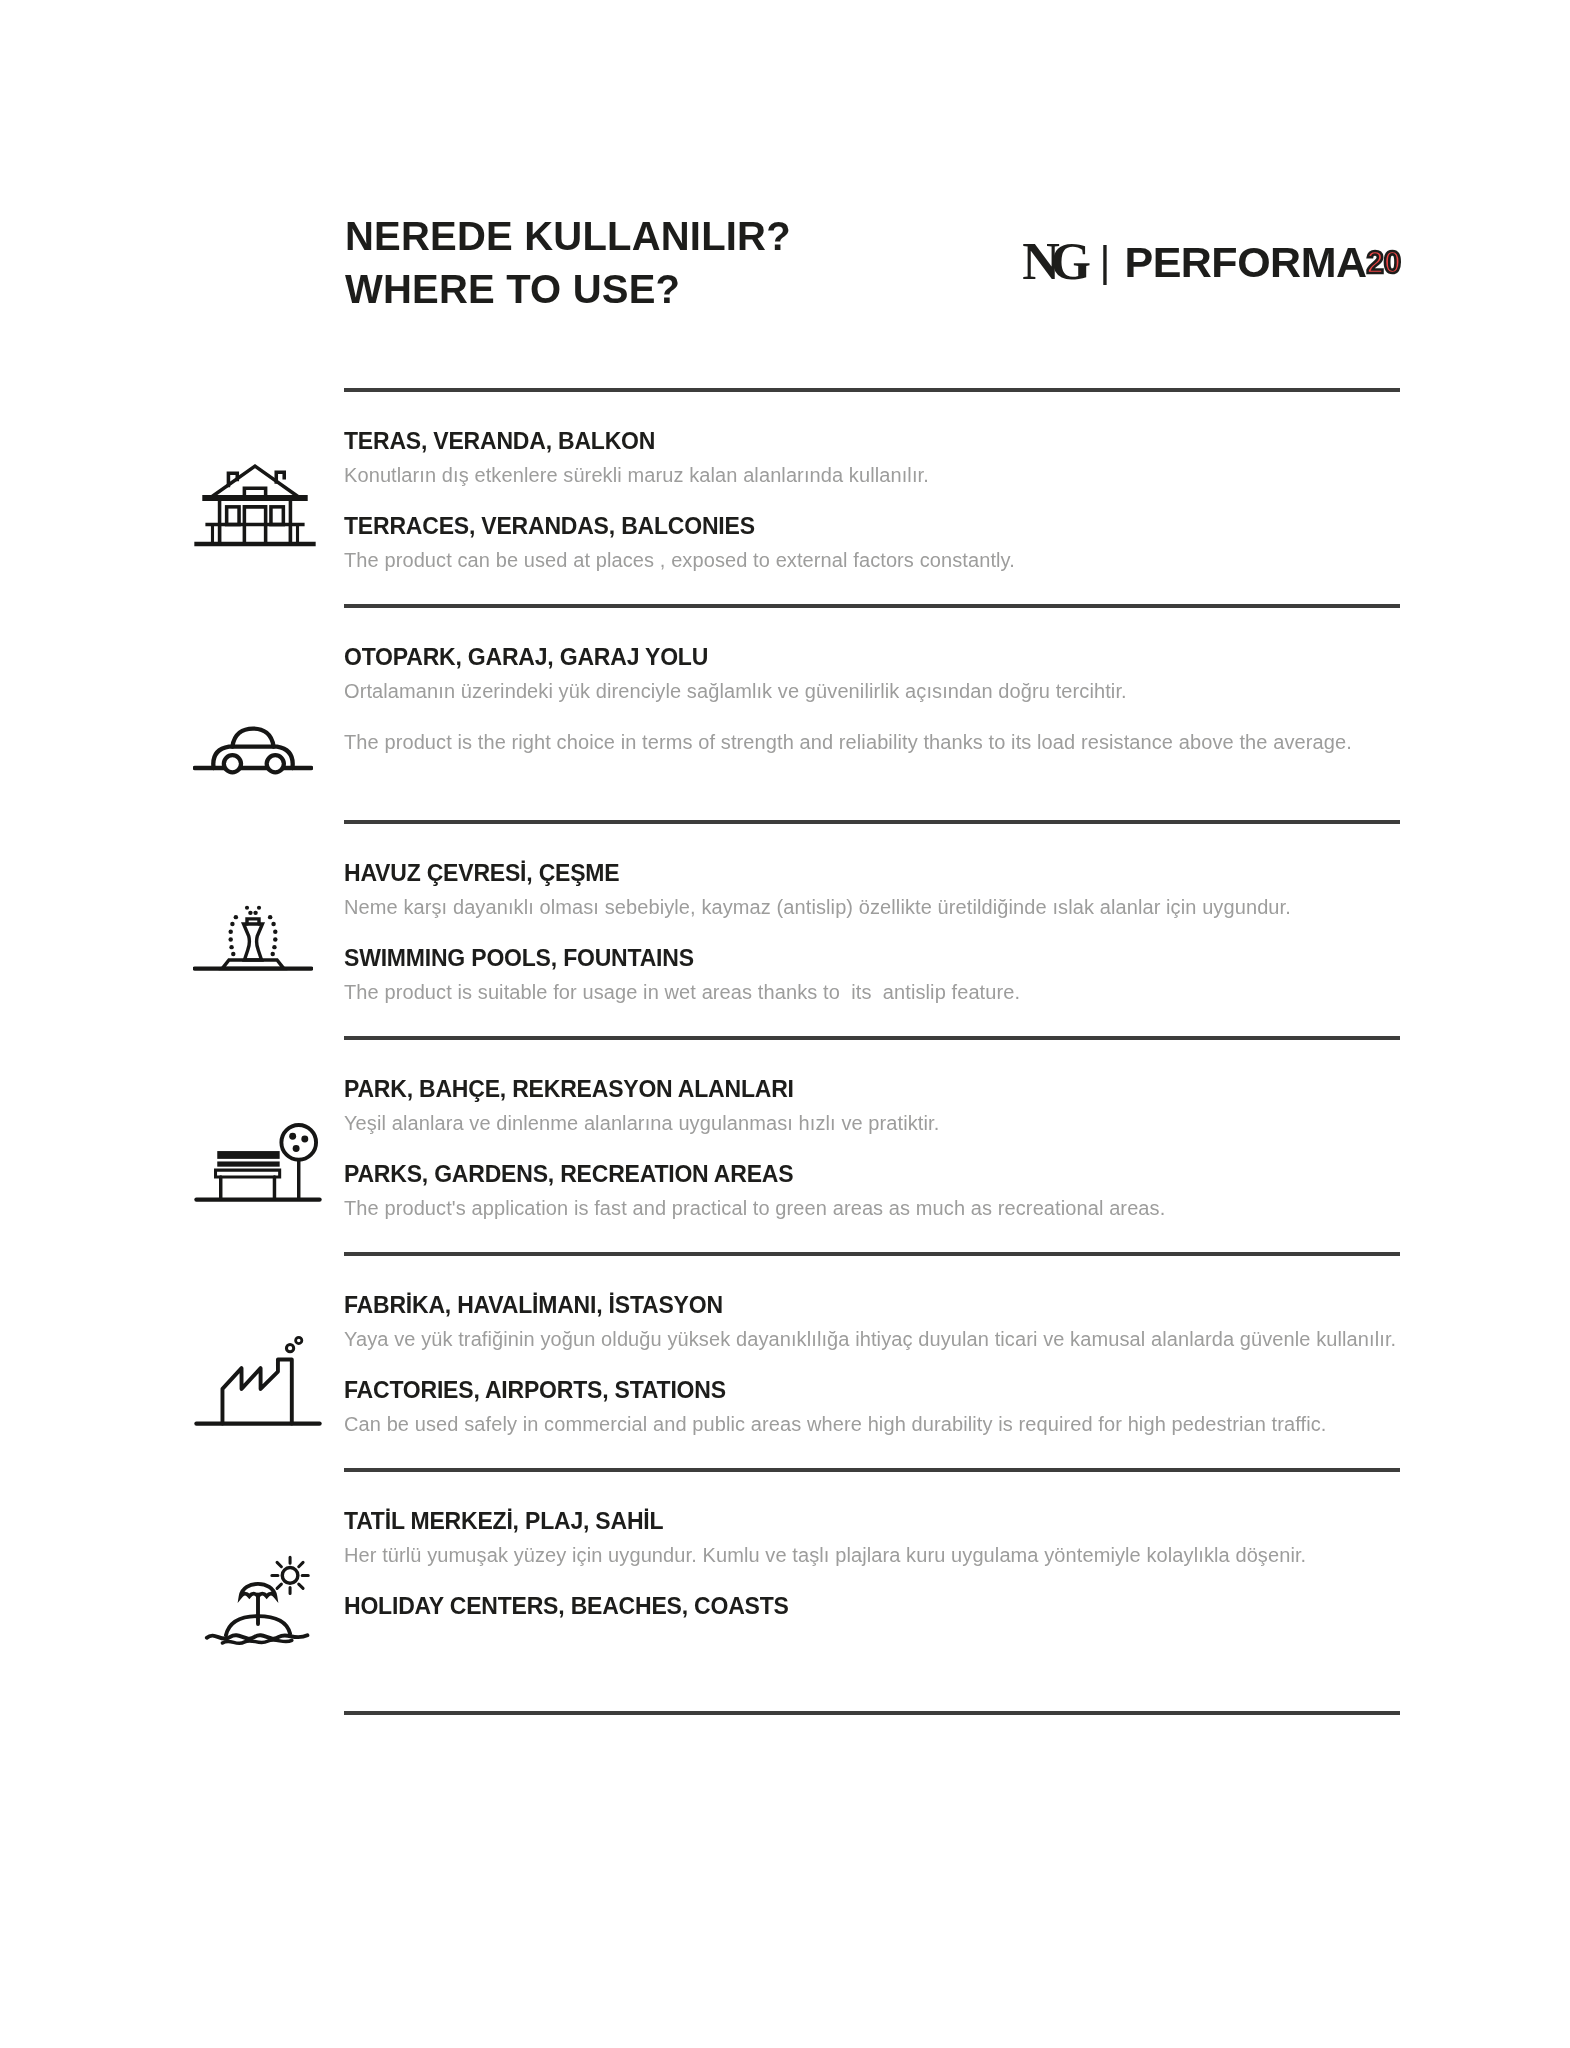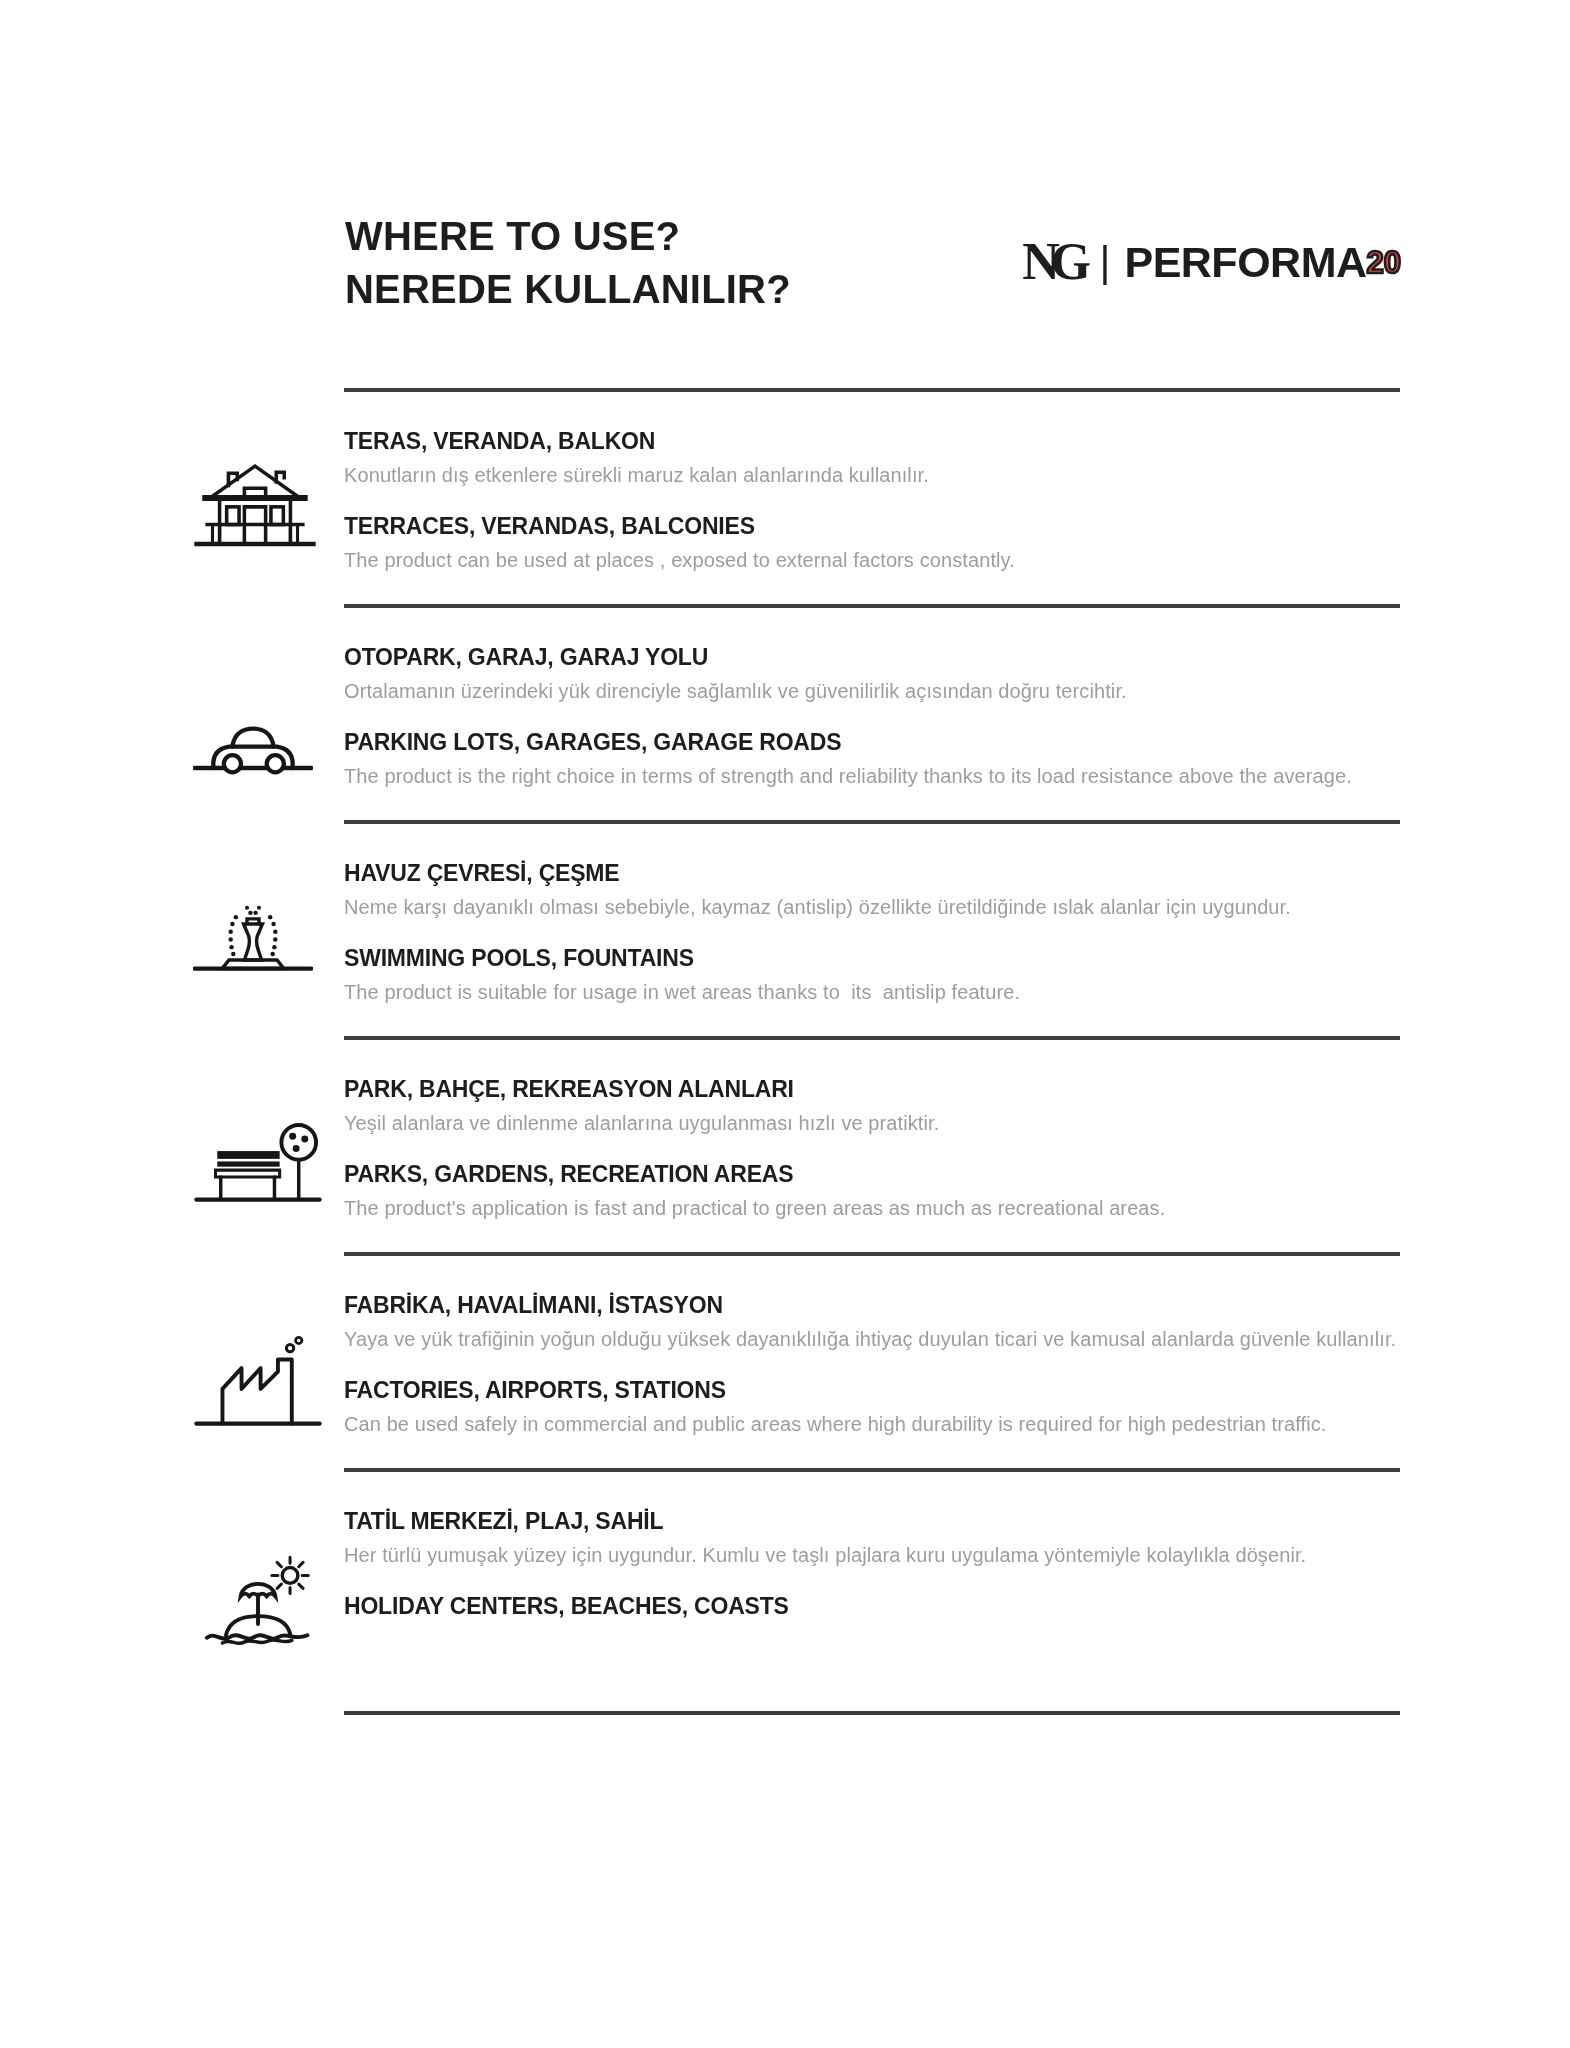--- a/index.html
+++ b/index.html
@@ -28,22 +28,22 @@
   .sec-p{margin:0;font-size:20px;font-weight:400;color:#9d9d9c;letter-spacing:.1px;white-space:pre-wrap;line-height:27px;}
   .sec-p.tr{margin-bottom:24px;}
 </style>
 </head>
 <body>
 
 <div class="page">
 
   <div class="header">
     <div class="page-title">
+      <div>NEREDE KULLANILIR?</div>
       <div>WHERE TO USE?</div>
-      <div>NEREDE KULLANILIR?</div>
     </div>
     <div class="logo">
       <span class="logo-ng">NG</span>
       <span class="logo-sep">|</span>
       <span class="logo-name">PERFORMA</span>
       <span class="logo-outline">20</span>
     </div>
   </div>
 
   <div class="sections">
@@ -81,21 +81,20 @@
           <path d="M2 66 H138"></path>
           <path d="M24 66 C22 50 30 43 42 41 H98 C110 43 118 50 116 66"></path>
           <path d="M46 41 C48 26 58 20 70 20 C82 20 92 26 94 41"></path>
           <circle cx="46" cy="61" r="10" fill="#fff"></circle>
           <circle cx="96" cy="61" r="10" fill="#fff"></circle>
         </svg>
       </div>
       <div class="text-cell">
         <h3 class="sec-h">OTOPARK, GARAJ, GARAJ YOLU</h3>
         <p class="sec-p tr">Ortalamanın üzerindeki yük direnciyle sağlamlık ve güvenilirlik açısından doğru tercihtir.</p>
-        <h3 class="sec-h">PARKING LOTS, GARAGES, GARAGE ROADS</h3>
         <p class="sec-p">The product is the right choice in terms of strength and reliability thanks to its load resistance above the average.</p>
       </div>
     </div>
 
     <div class="rule"></div>
     <div class="section-body">
       <div class="icon-cell">
         <svg width="120" height="80" viewBox="0 0 140 92" fill="none" stroke="#161615" stroke-width="4" stroke-linecap="round" style="transform:translateY(6px)">
           <path d="M2 84 H138" stroke-width="5"></path>
           <path d="M34 84 L42 74 H98 L106 84 Z"></path>

